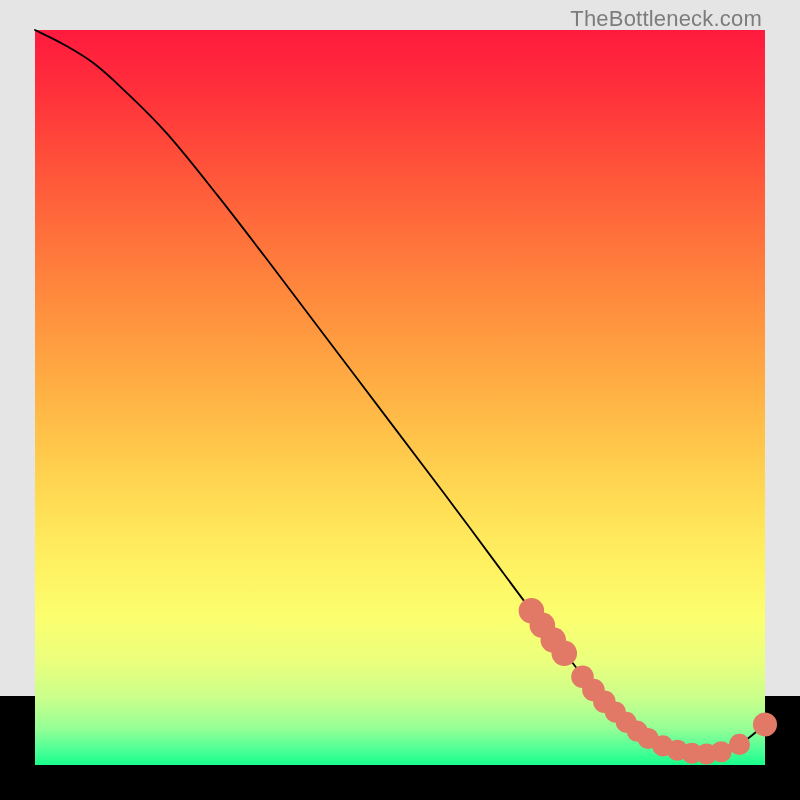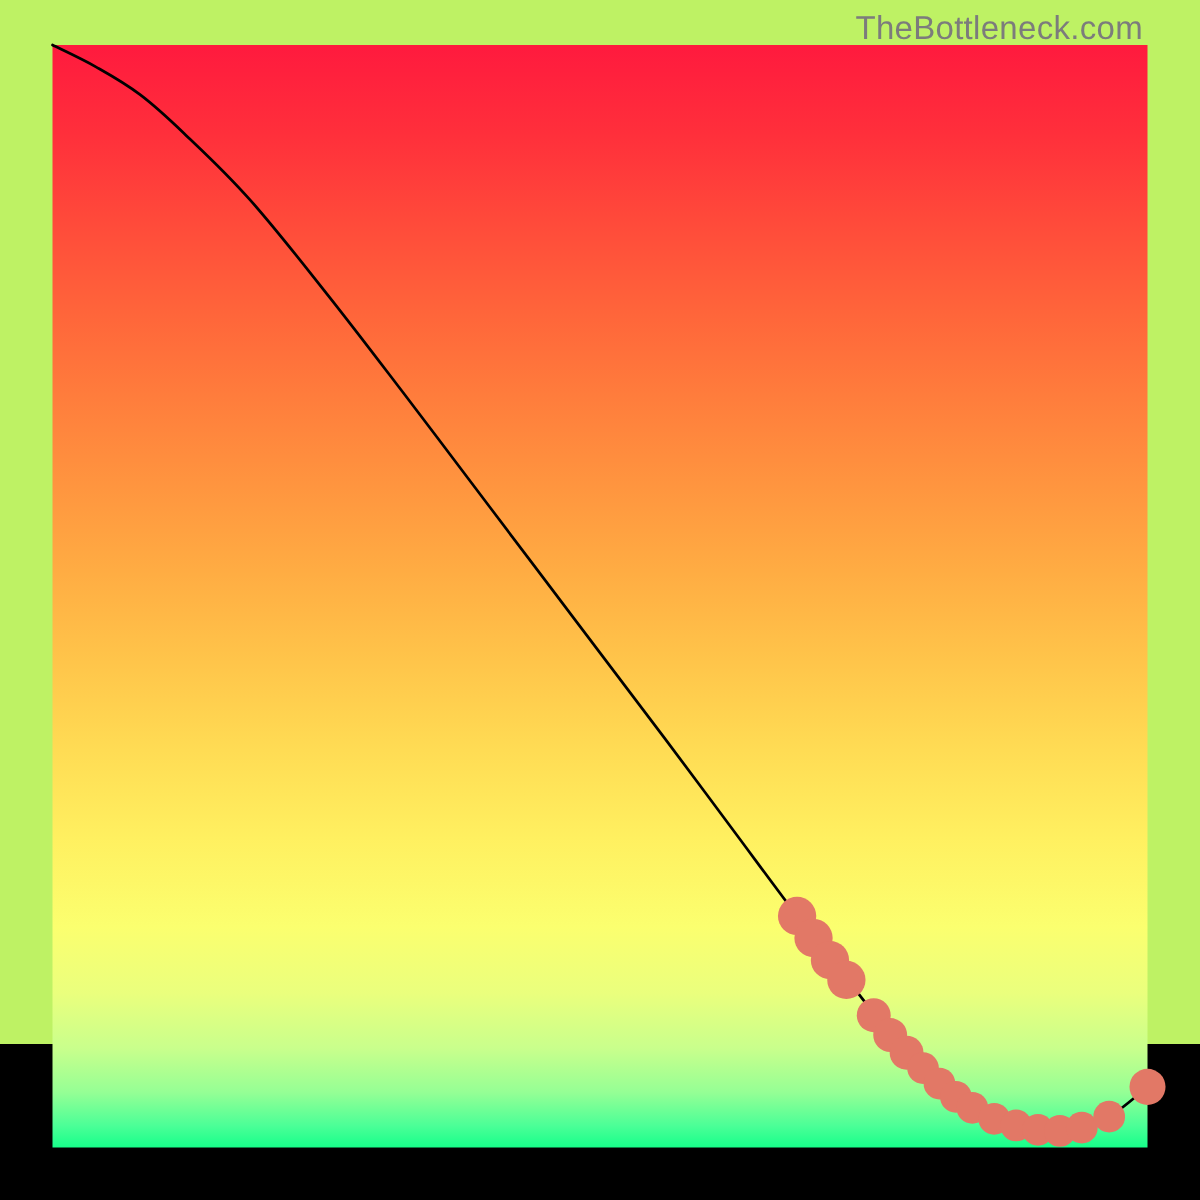--- a/index.html
+++ b/index.html
@@ -8,21 +8,21 @@
     width: 800px;
     height: 800px;
     background: #000;
     overflow: hidden;
     font-family: Arial, Helvetica, sans-serif;
   }
   .stage {
     position: relative;
     width: 800px;
     height: 696px;
-    background: #bef264;
+    background: #e5e5e5;
   }
   .plot-area {
     position: absolute;
     left: 35px;
     top: 30px;
     width: 730px;
     height: 735px;
   }
   .gradient-bg {
     position: absolute;

